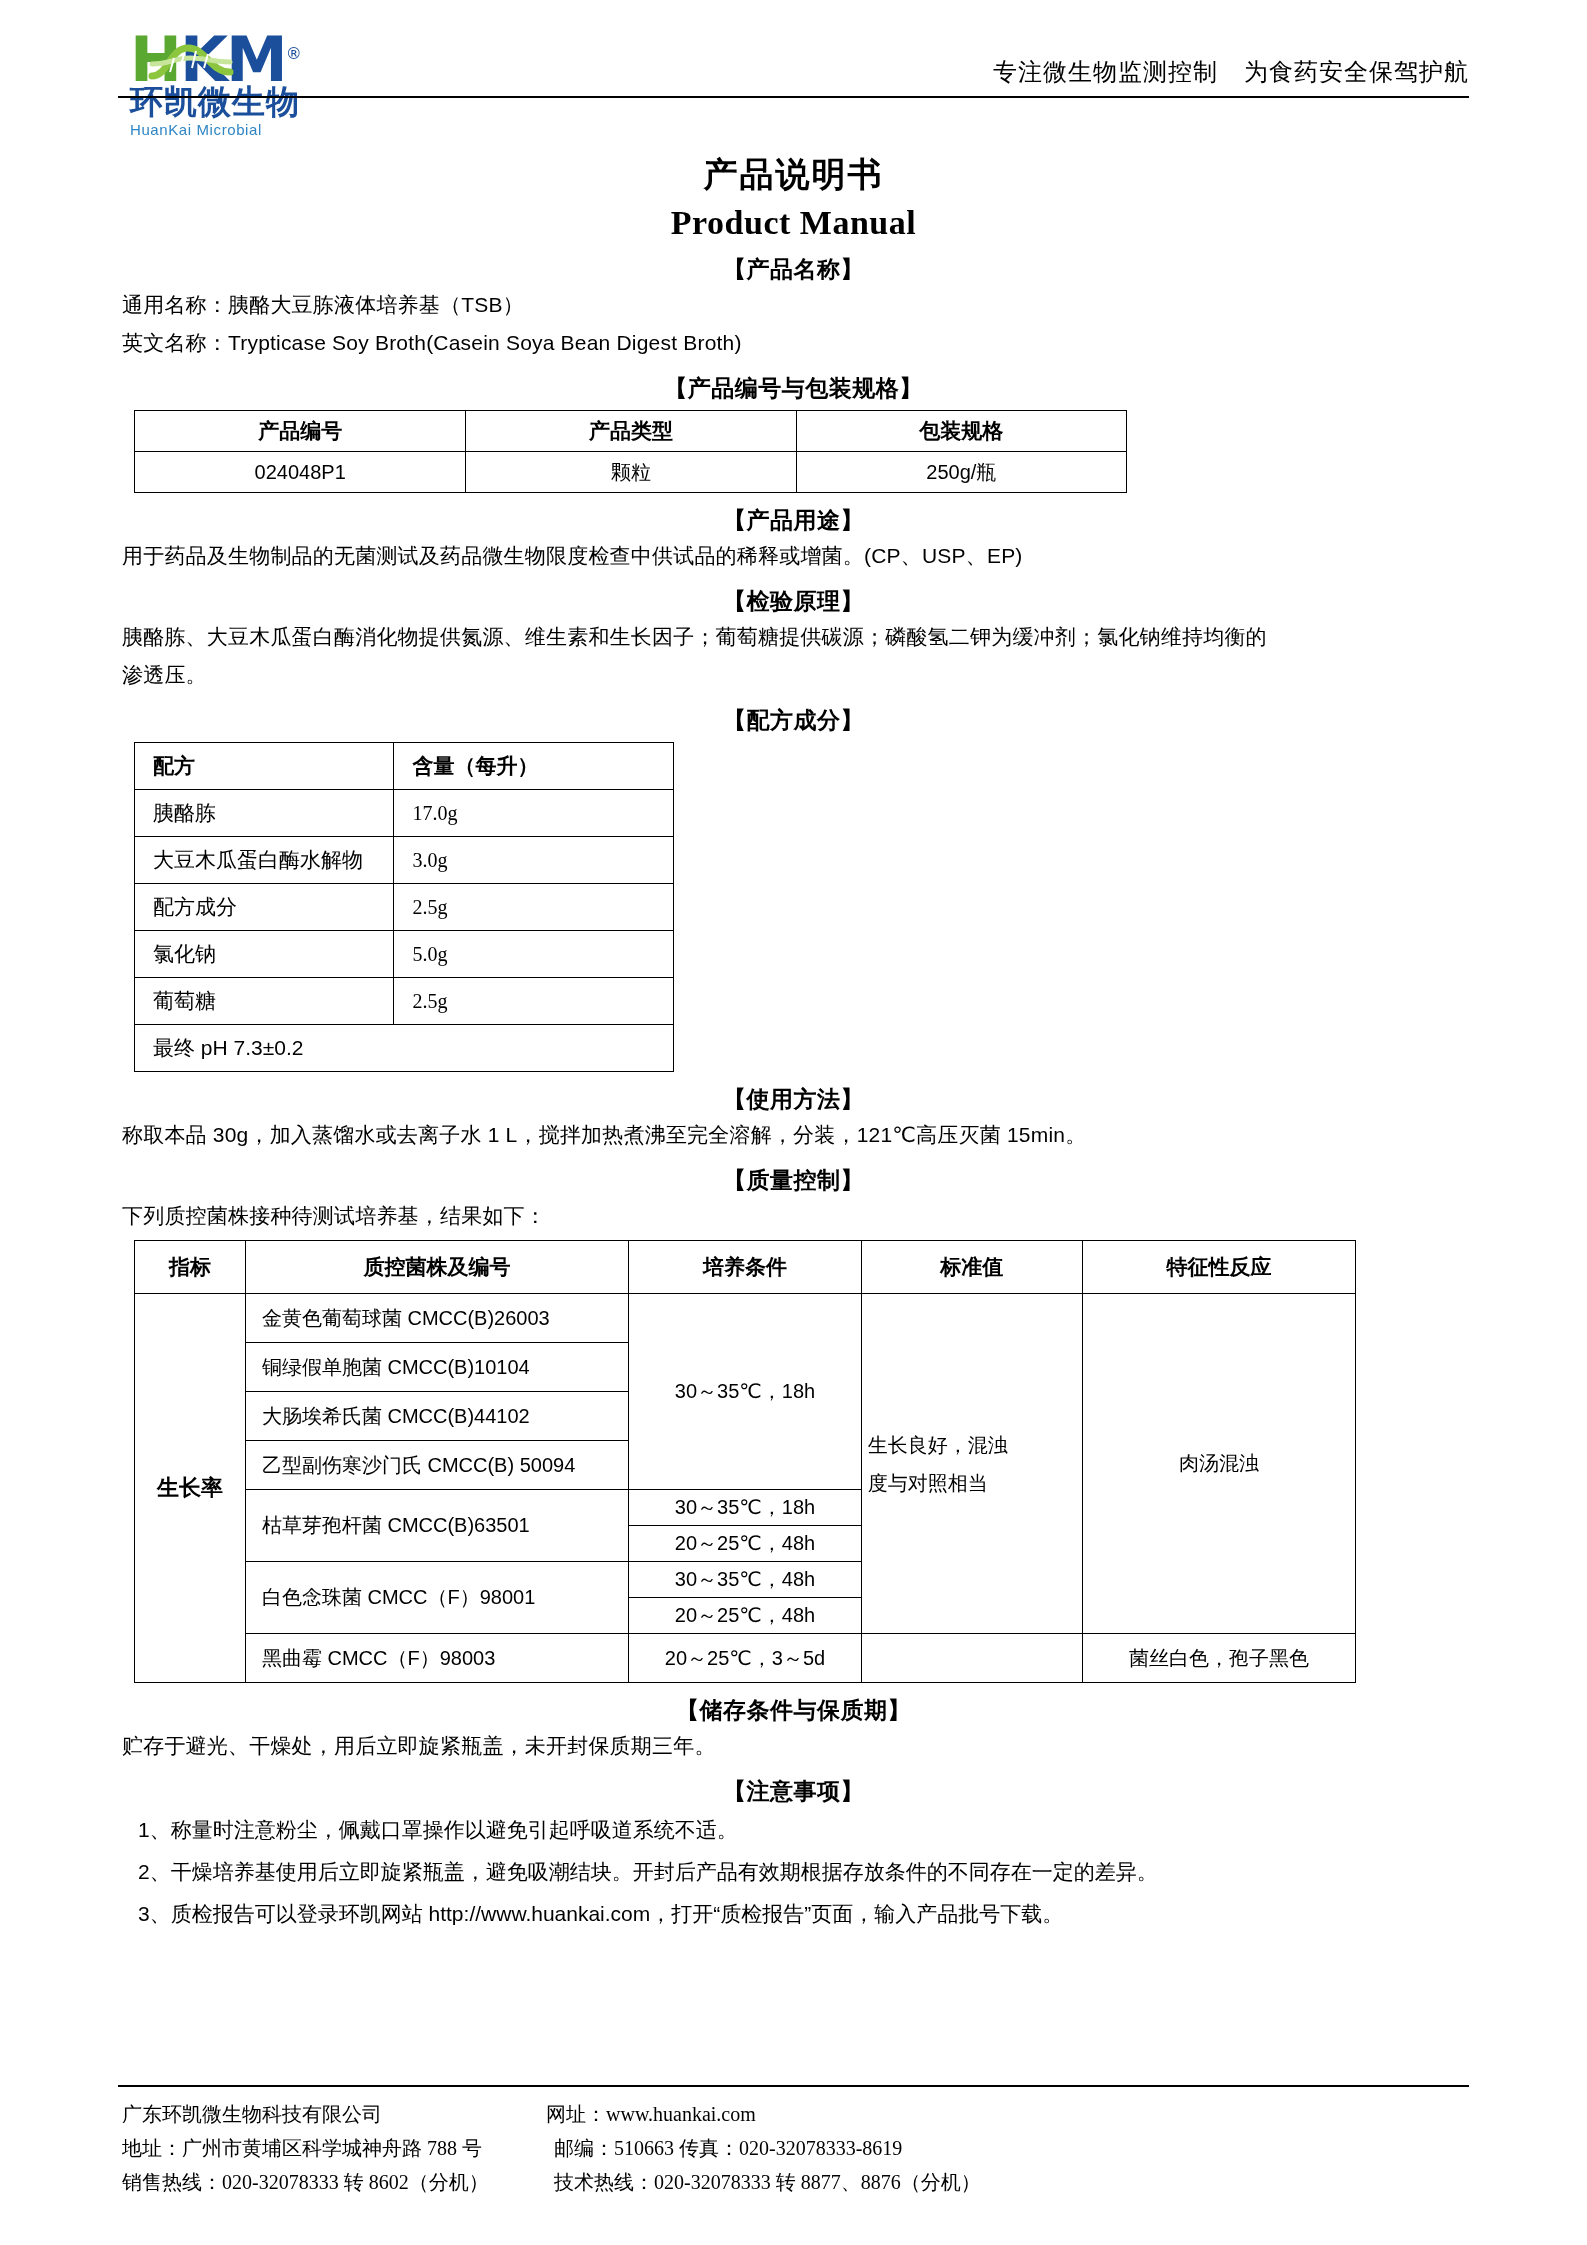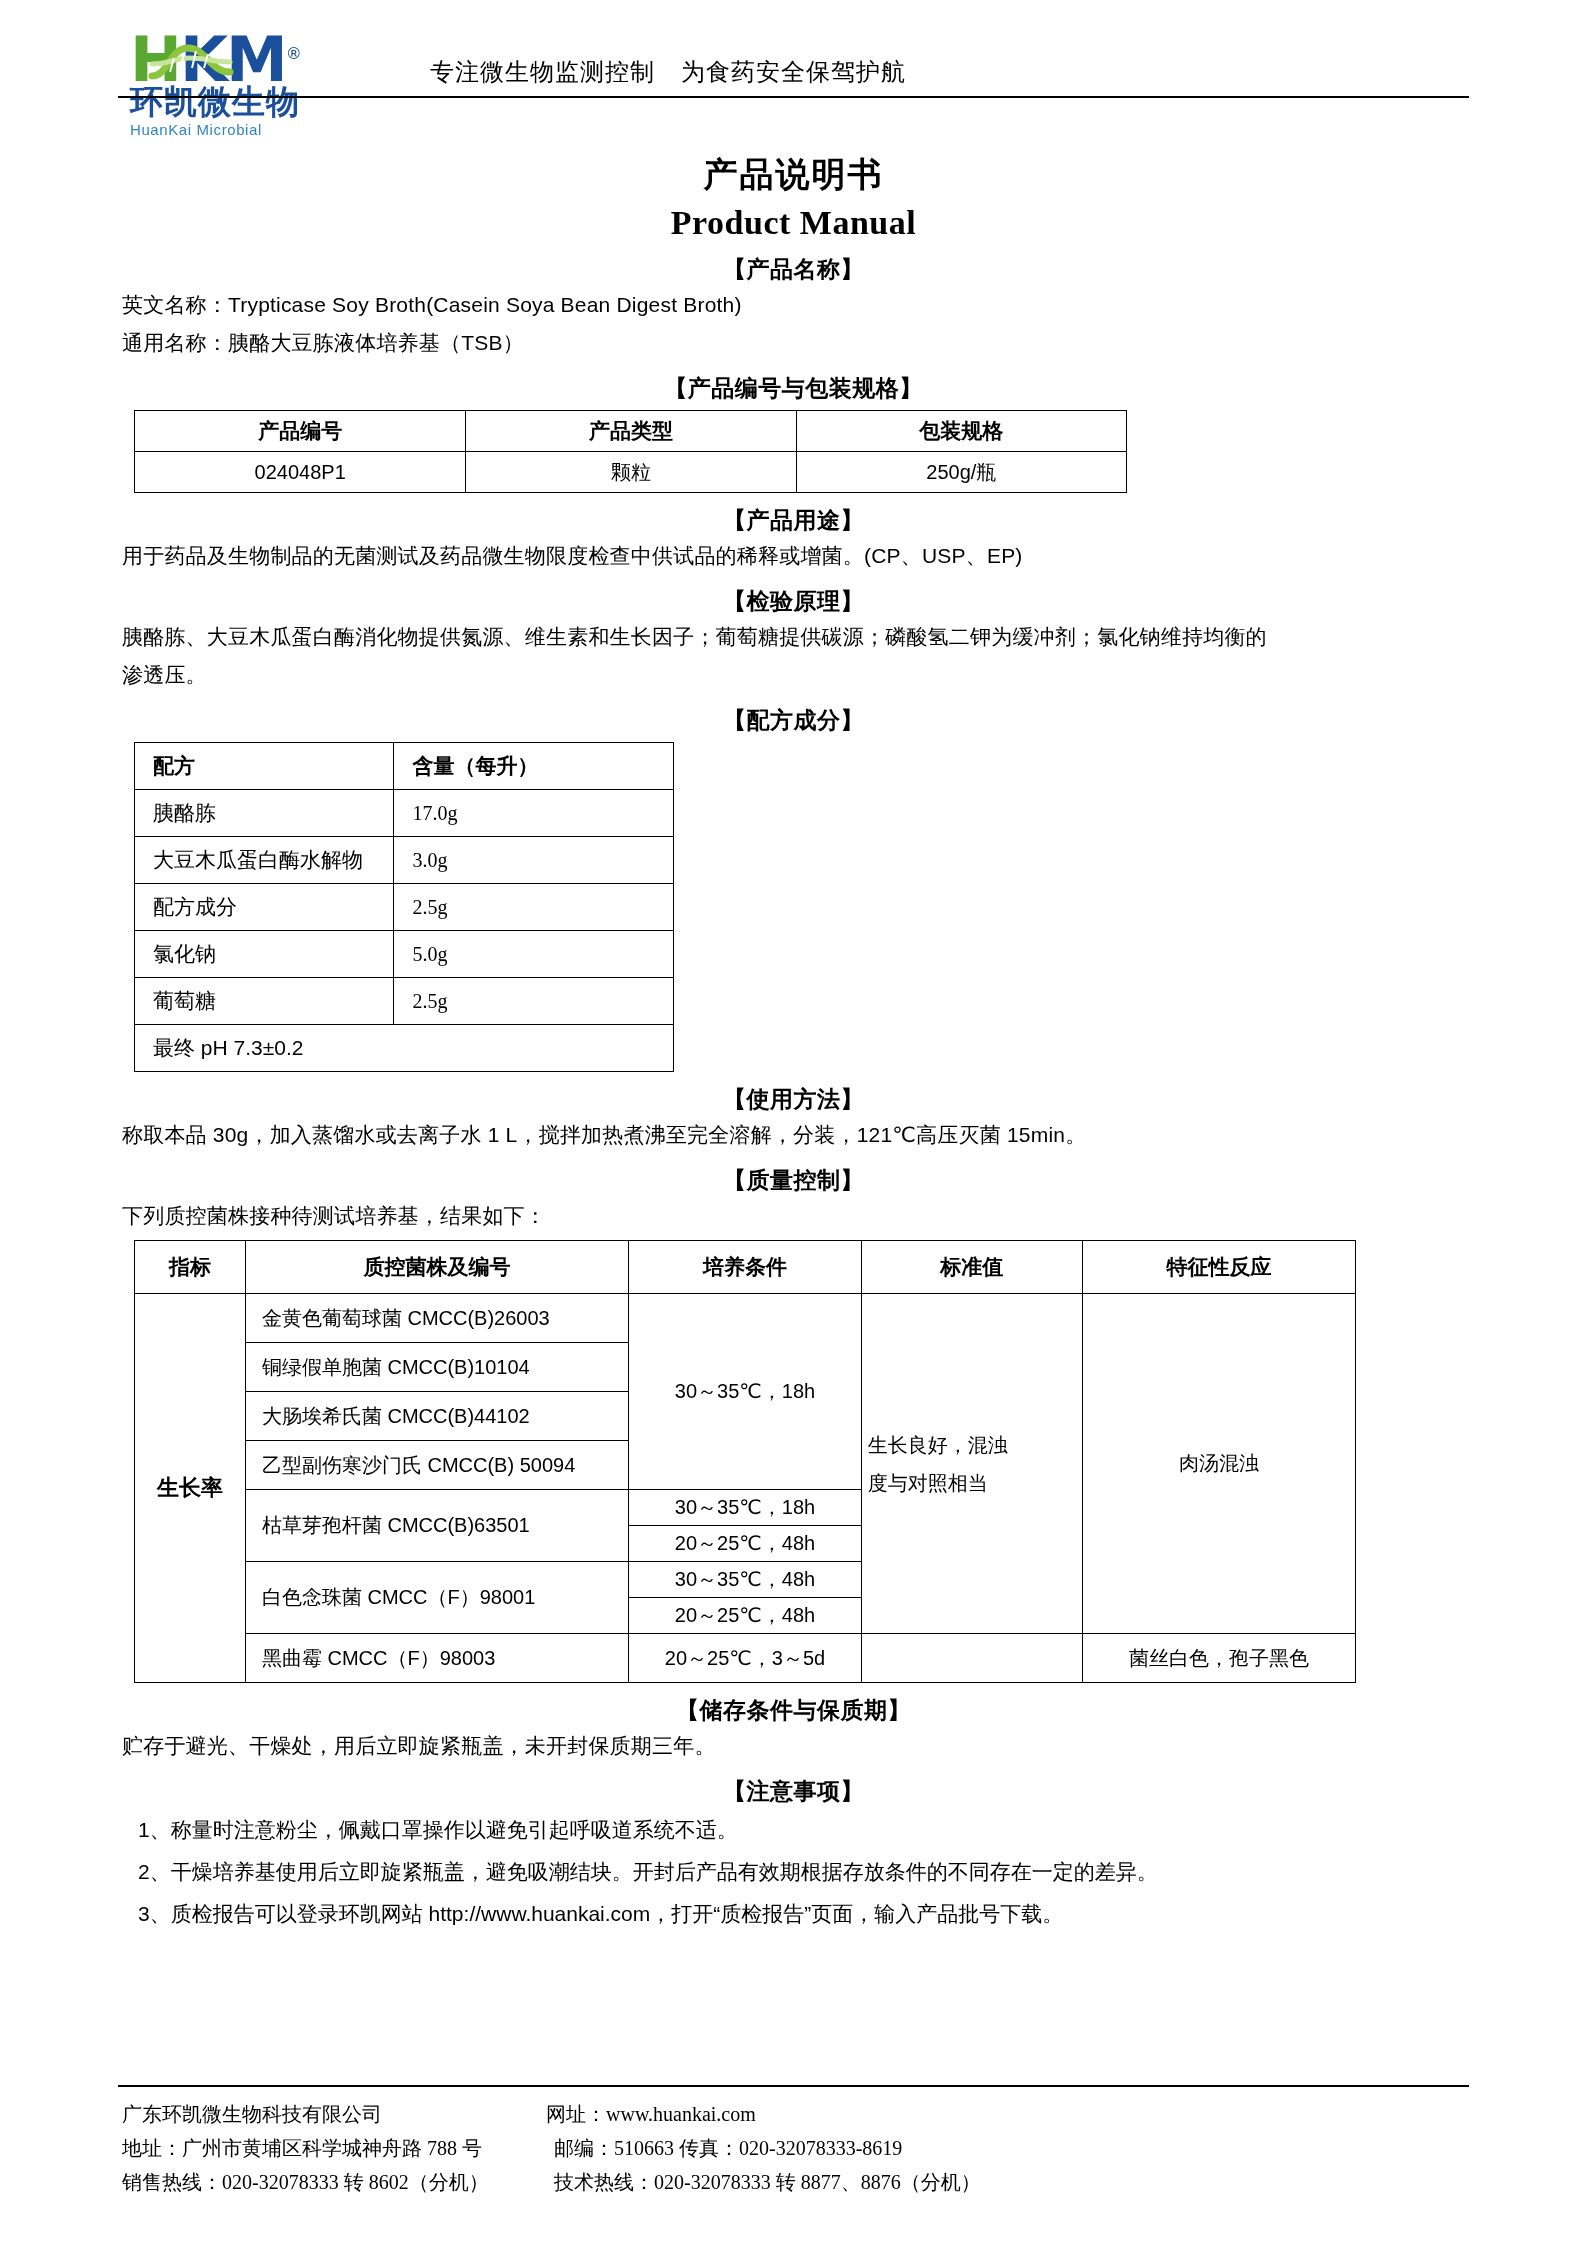--- a/index.html
+++ b/index.html
@@ -78,20 +78,21 @@
     font-family: "Liberation Sans", sans-serif;
     font-size: 15px;
     color: #2f86c5;
     letter-spacing: 0.6px;
     margin-top: 1px;
   }
   .tagline-wrap {
     flex: 1;
     display: flex;
     flex-direction: column;
+    align-items: flex-end;
     padding-top: 34px;
   }
   .tagline {
     font-family: "DejaVu Sans", sans-serif;
     font-size: 24px;
     letter-spacing: 1px;
     color: #000;
     white-space: pre;
   }
   .header-rule {
@@ -285,22 +286,22 @@
     <div class="tagline-wrap">
       <div class="tagline">专注微生物监测控制   为食药安全保驾护航</div>
     </div>
   </div>
   <div class="header-rule"></div>
 
   <div class="doc-title-cn">产品说明书</div>
   <div class="doc-title-en">Product Manual</div>
 
   <div class="sec-head">【产品名称】</div>
+  <div class="body-line indent">通用名称：胰酪大豆胨液体培养基（TSB）</div>
   <div class="body-line indent">英文名称：Trypticase Soy Broth(Casein Soya Bean Digest Broth)</div>
-  <div class="body-line indent">通用名称：胰酪大豆胨液体培养基（TSB）</div>
 
   <div class="sec-head">【产品编号与包装规格】</div>
   <table class="tbl-spec">
     <tbody>
         <tr>
       <th style="width:33.4%">产品编号</th>
       <th style="width:33.3%">产品类型</th>
       <th style="width:33.3%">包装规格</th>
     </tr>
     <tr>

